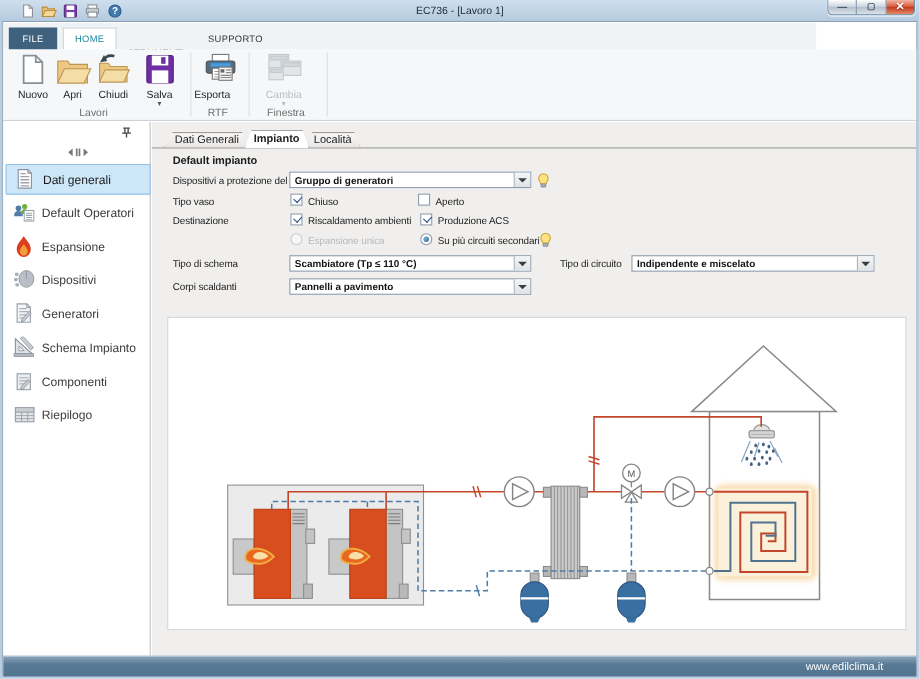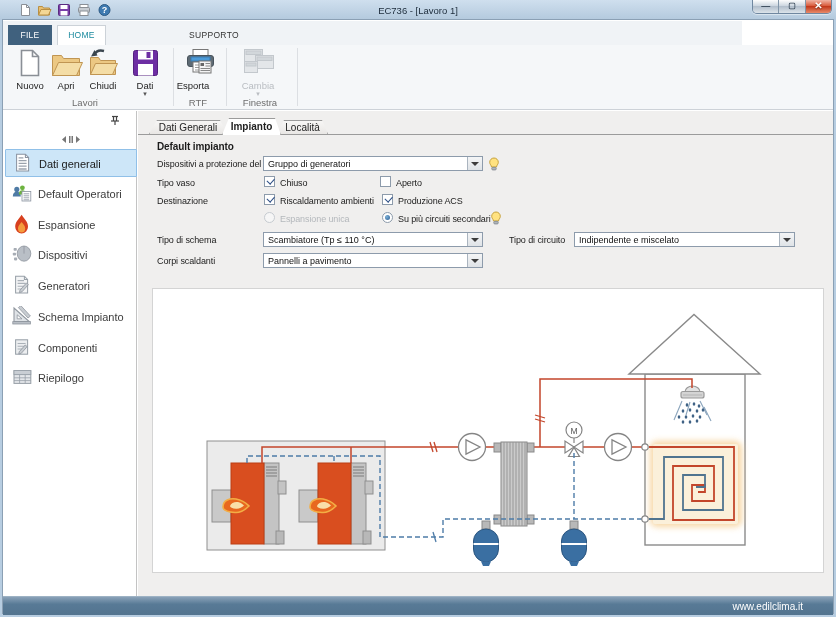--- a/index.html
+++ b/index.html
@@ -46,21 +46,21 @@
 .litem .ic svg { transform:scale(0.8); transform-origin:0 0; }
 #it0 { background:#cde6f8; border:1px solid #90c0e8; border-radius:1px; color:#1a1a1a; }
 
 #main { left:135px; top:91px; width:695px; height:485px; background:#f0efee; }
 
 .dtab { position:absolute; font-size:10px; color:#222; text-align:center; background:linear-gradient(#f7f6f5,#e9e7e5);
  border:1px solid #9b9b9b; border-bottom:none; }
 #dtabline { left:0px; top:23px; width:695px; height:1px; background:#9b9b9b; }
 
 .flabel { position:absolute; font-size:9px; letter-spacing:-0.1px; color:#1c1c1c; white-space:nowrap; }
-.combo { position:absolute; height:15px; background:#fff; border:1px solid #8d9bab; font-size:9px; color:#111; }
+.combo { position:absolute; height:15px; background:#fff; border:1px solid #8d9bab; font-size:9px; color:#111;font-weight:bold; }
 .combo .tx { position:absolute; left:4px; top:2px; white-space:nowrap; }
 .combo .btn { position:absolute; right:0; top:0; bottom:0; width:15px; border-left:1px solid #aab4bf;
  background:linear-gradient(#f4f5f6,#dfe3e7); }
 .combo .btn:after { content:""; position:absolute; left:3px; top:5px; border:4px solid transparent; border-top:4px solid #3c3c3c; }
 .cb { position:absolute; width:11px; height:11px; background:#fff; border:1px solid #8d9bab; }
 .cb.on:after { content:""; position:absolute; left:1.5px; top:1px; width:6px; height:3.5px;
  border-left:1.8px solid #2d4f86; border-bottom:1.8px solid #2d4f86; transform:rotate(-48deg); }
 .rd { position:absolute; width:11px; height:11px; border-radius:50%; background:#fff; border:1px solid #8d9bab; }
 .rd.on:after { content:""; position:absolute; left:2px; top:2px; width:5px; height:5px; border-radius:50%;
  background:radial-gradient(circle at 35% 35%, #7ab0d8, #2d5e92); }
@@ -161,21 +161,21 @@
     </div>
     <div class="rbtn" style="left:120px;width:44px;">
       <svg width="44" height="30">
           <g transform="translate(9,2)">
             <rect x="1.5" y="1.5" width="24" height="25" rx="2" fill="#6d2ea3" stroke="#54207f"></rect>
             <rect x="6" y="1.5" width="15" height="9" fill="#fff"></rect>
             <rect x="14.5" y="3" width="4" height="6" fill="#6d2ea3"></rect>
             <rect x="6" y="15" width="15" height="11.5" fill="#fff"></rect>
           </g>
         </svg>
-      <div class="cap">Dati</div>
+      <div class="cap">Salva</div>
       <div class="darr">▾</div>
     </div>
     <div class="rbtn" style="left:172px;width:36px;">
       <svg width="50" height="30">
           <g transform="translate(11,1)">
             <rect x="7" y="1.5" width="15" height="8" fill="#fff" stroke="#777"></rect>
             <rect x="1.5" y="7.5" width="26" height="11" rx="2.5" fill="#5d6a74" stroke="#49545d"></rect>
             <rect x="5" y="9" width="19" height="4" fill="#4d9bd8" stroke="#3a7ab0"></rect>
             <rect x="7" y="14" width="13" height="10" fill="#fff" stroke="#777"></rect>
             <g stroke="#999" stroke-width="1">

